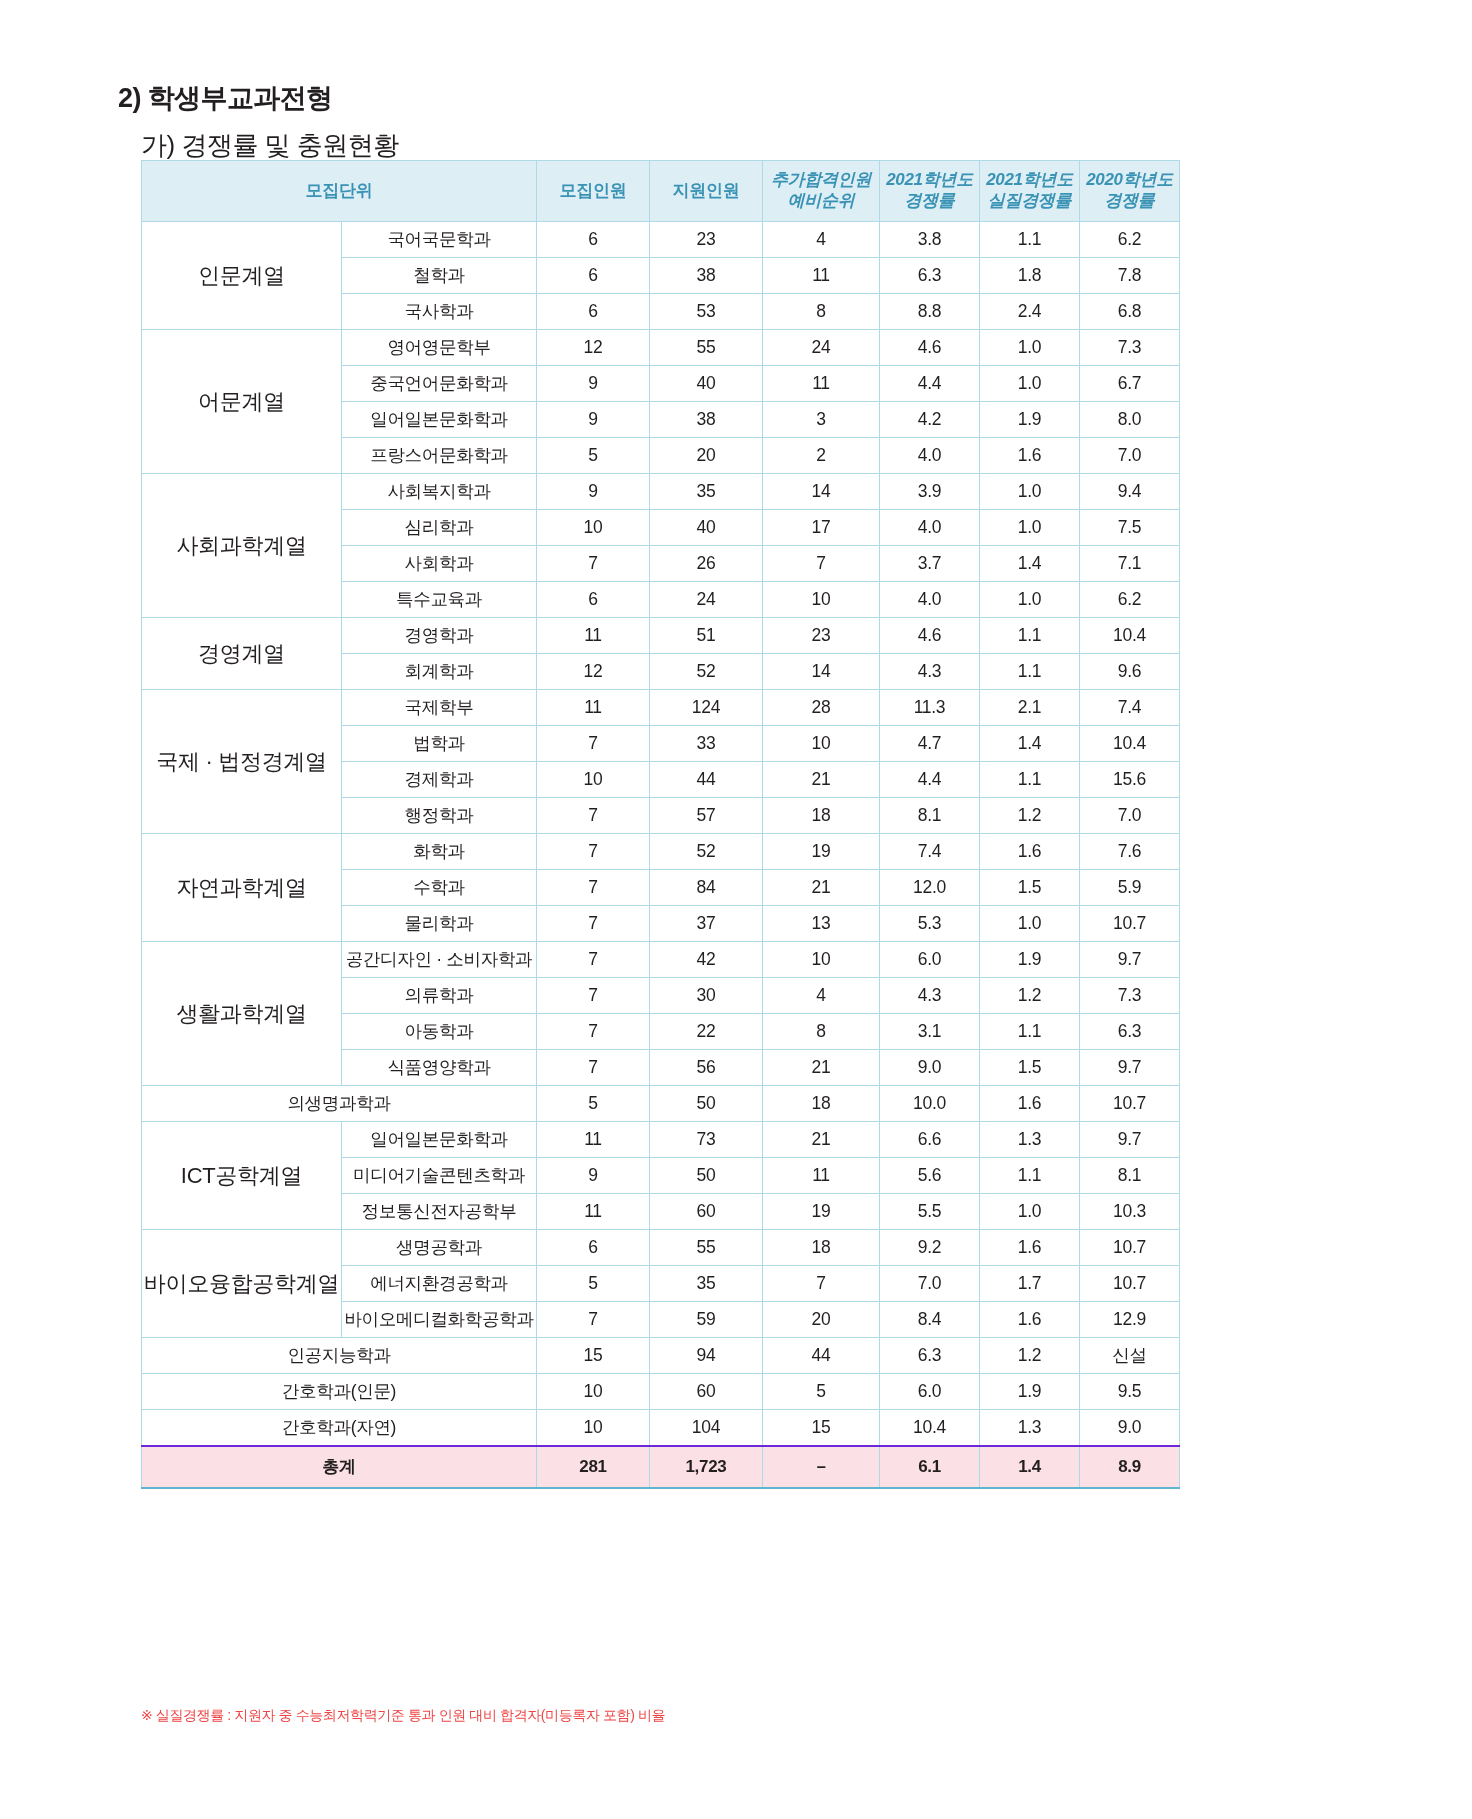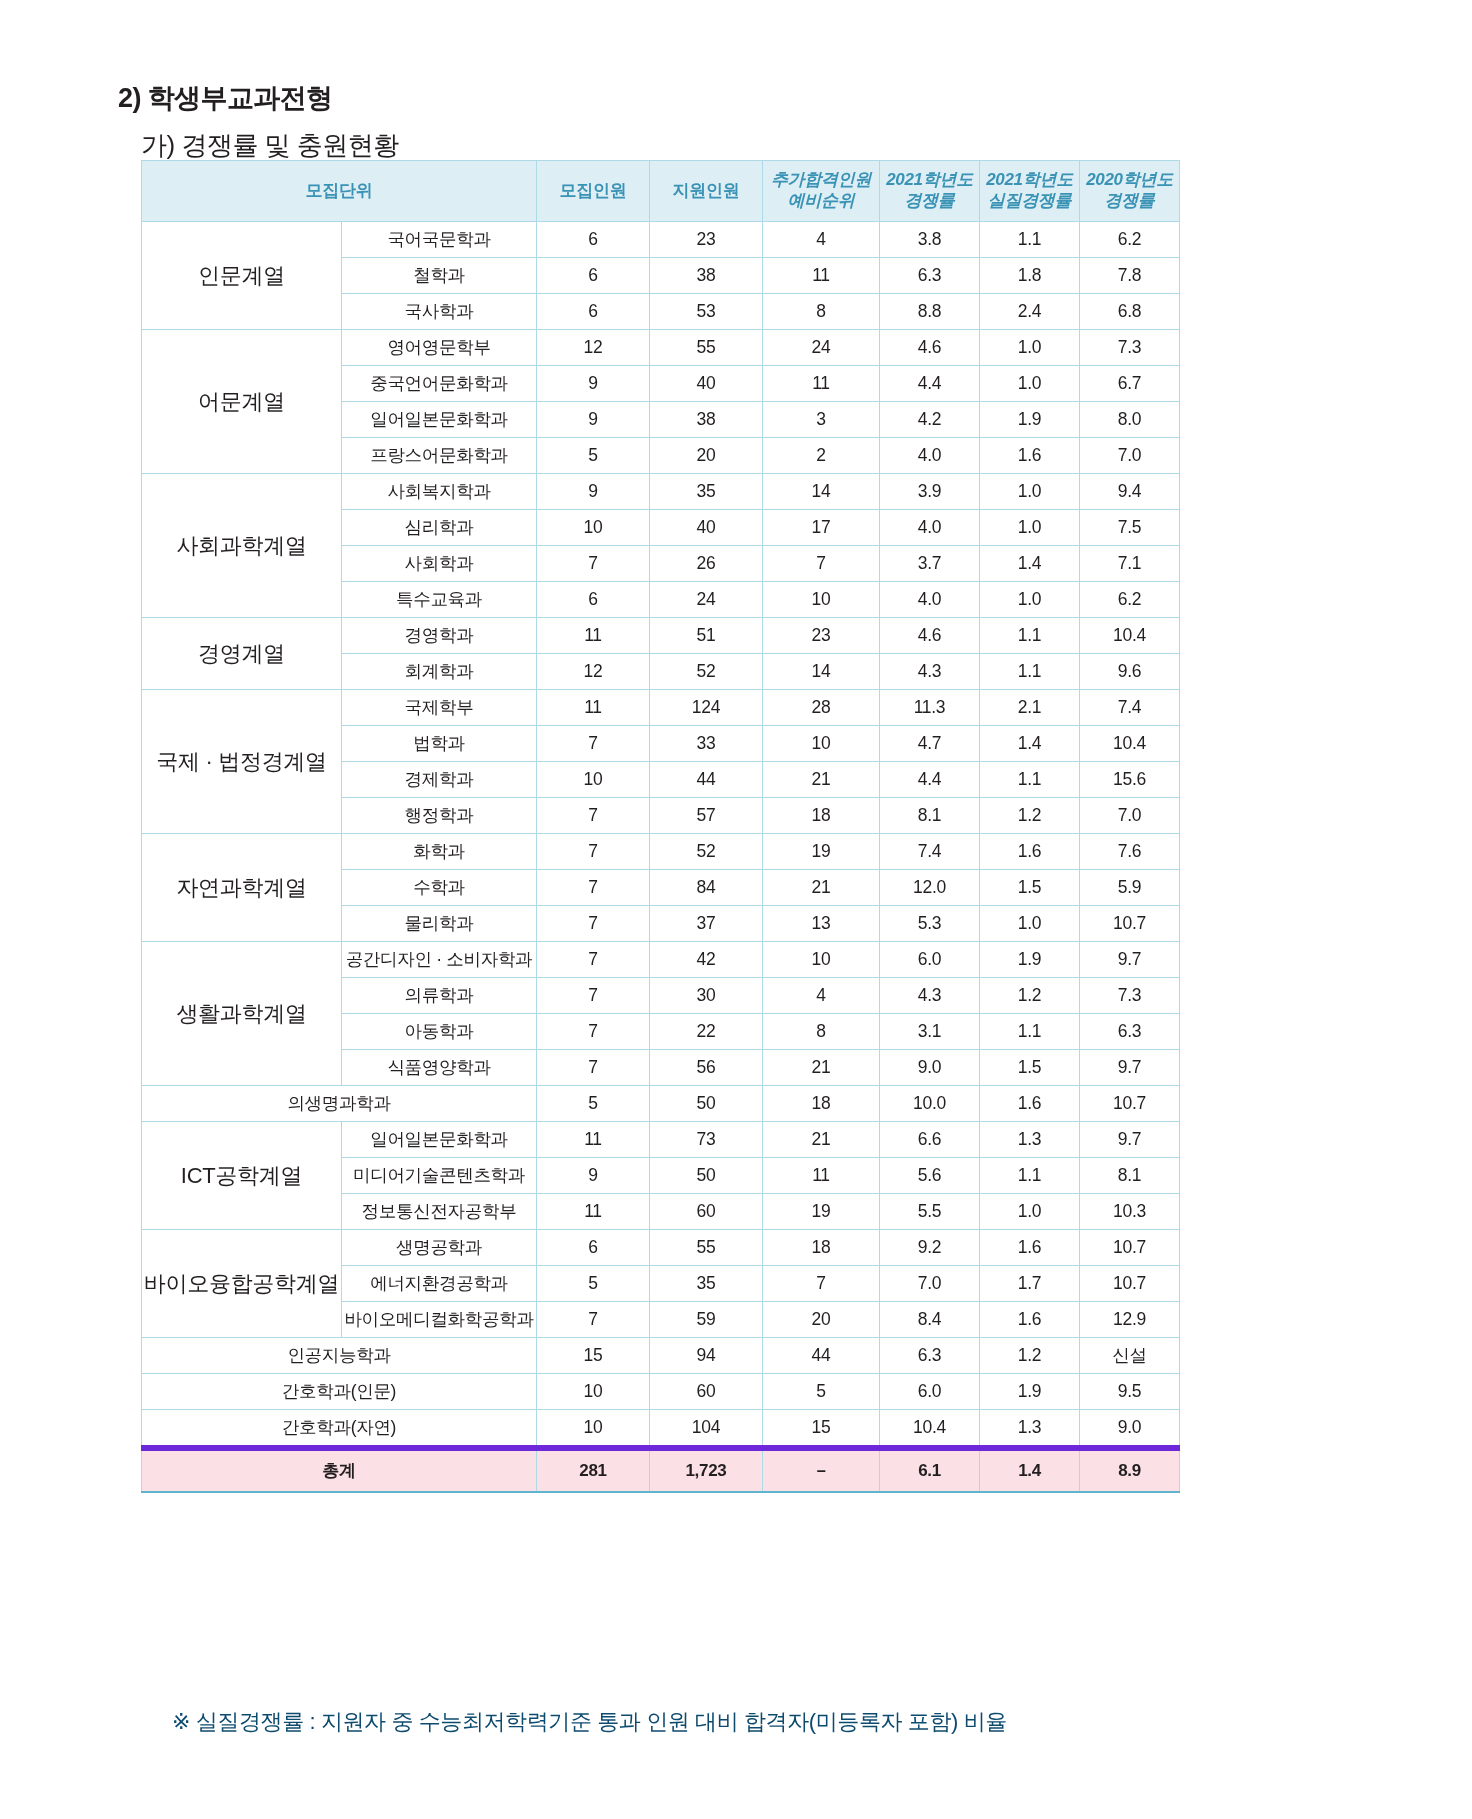--- a/index.html
+++ b/index.html
@@ -100,35 +100,34 @@
   td.num {
     font-size: 17.5px;
   }
   tr.group-start > td {
     border-top: 1px solid #8fcbde;
   }
   tbody tr.total td {
     background: #fbe0e6;
     font-weight: bold;
     height: 40px;
-    border-top: 6px solid #6d28d9;
+    border-top: 2px solid #6d28d9;
     border-bottom: 2px solid #5fb4d0;
   }
   td.cat-span {
     border-right: 1px solid #aed9e6;
   }
   .footnote {
     position: absolute;
     left: 141px;
     top: 1707px;
-    font-size: 22px;
-    color: #0c4a6e;
+    font-size: 14px;
+    color: #ef4444;
     letter-spacing: -0.4px;
     white-space: nowrap;
-    margin-left: 31px;
   }
 </style>
 </head>
 <body>
 
 <div class="page">
 
   <div class="heading-1">2) 학생부교과전형</div>
   <div class="heading-2">가) 경쟁률 및 충원현황</div>
 

